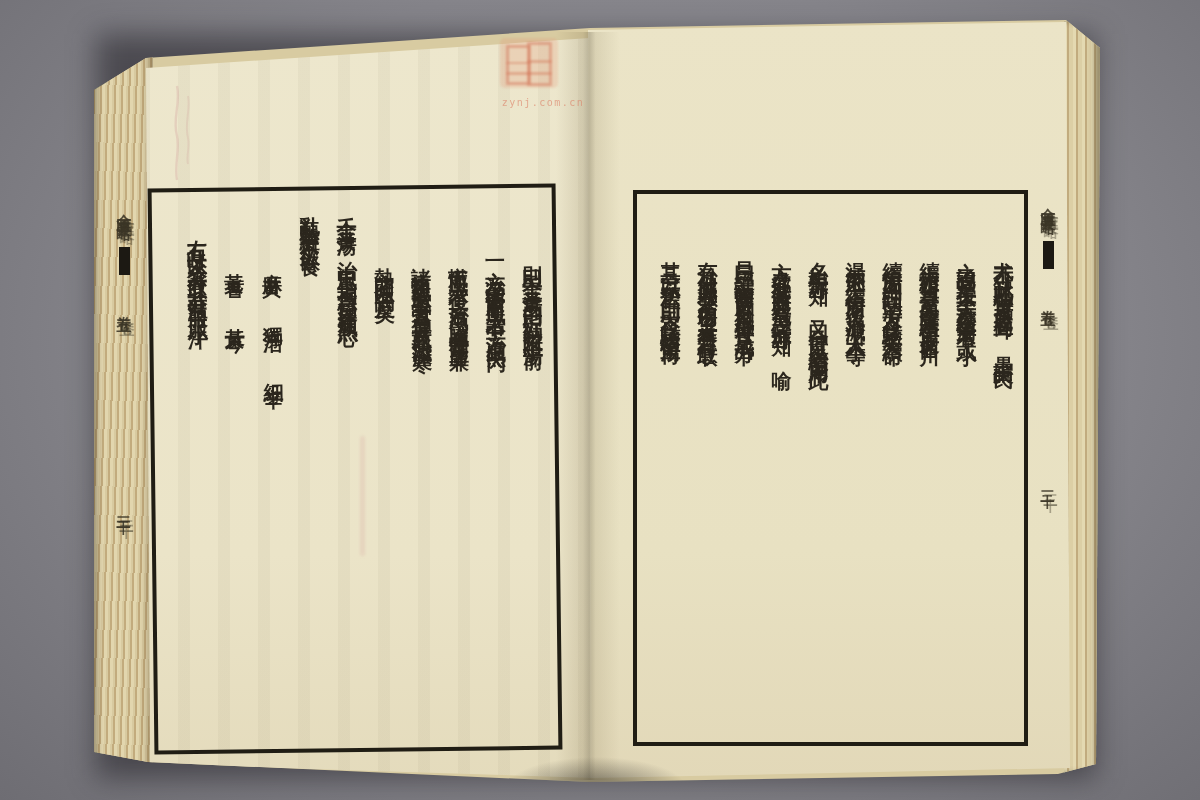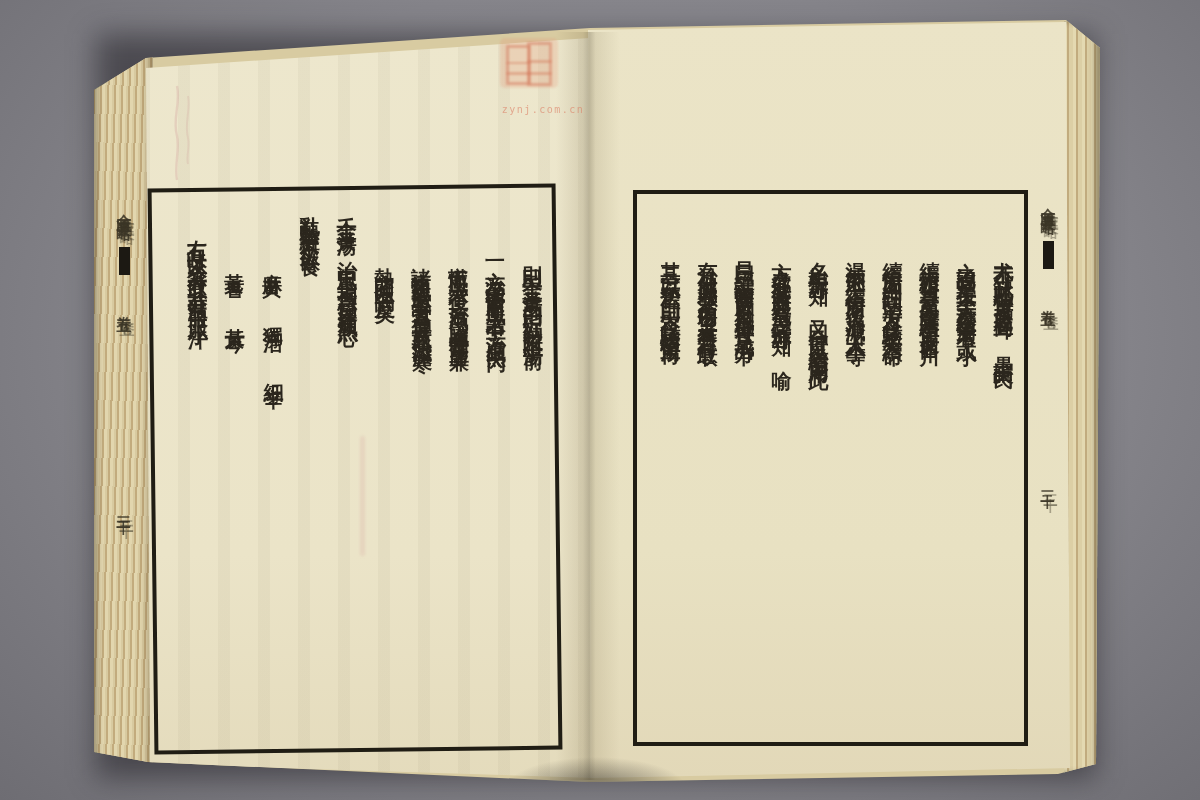--- a/index.html
+++ b/index.html
@@ -53,21 +53,21 @@
   .strip-right{left:944px;top:180px;}
   .strip-bar{display:inline-block;width:11px;height:28px;background:#1c1913;margin:7px 0;}
   .strip-no{font-size:14px;}
   .seal{position:absolute;left:412px;top:22px;width:58px;height:50px;
     background:rgba(228,152,120,.26);border-radius:5px;filter:blur(1.1px);}
   .seal-glyph{position:absolute;top:7px;width:19px;height:34px;
     border:3px solid rgba(214,128,98,.55);
     background:linear-gradient(180deg,rgba(0,0,0,0) 0 40%,rgba(214,128,98,.5) 40% 48%,rgba(0,0,0,0) 48% 72%,rgba(214,128,98,.5) 72% 78%,rgba(0,0,0,0) 78%);}
   .g1{left:6px;}
   .g2{right:6px;top:4px;height:38px;}
-  .seal-url{position:absolute;left:400px;top:88px;width:110px;text-align:center;
+  .seal-url{position:absolute;left:400px;top:81px;width:110px;text-align:center;
     font-family:"DejaVu Sans Mono","Liberation Mono",monospace;
     font-size:10px;letter-spacing:1.5px;color:rgba(219,128,102,.62);filter:blur(.5px);}
   .scribble{position:absolute;left:78px;top:66px;opacity:.55;}
   .smudge{position:absolute;left:272px;top:420px;width:5px;height:120px;
     background:rgba(200,110,125,.14);filter:blur(1.5px);border-radius:3px;}
 </style>
 </head>
 <body>
 
 <div class="scene">

